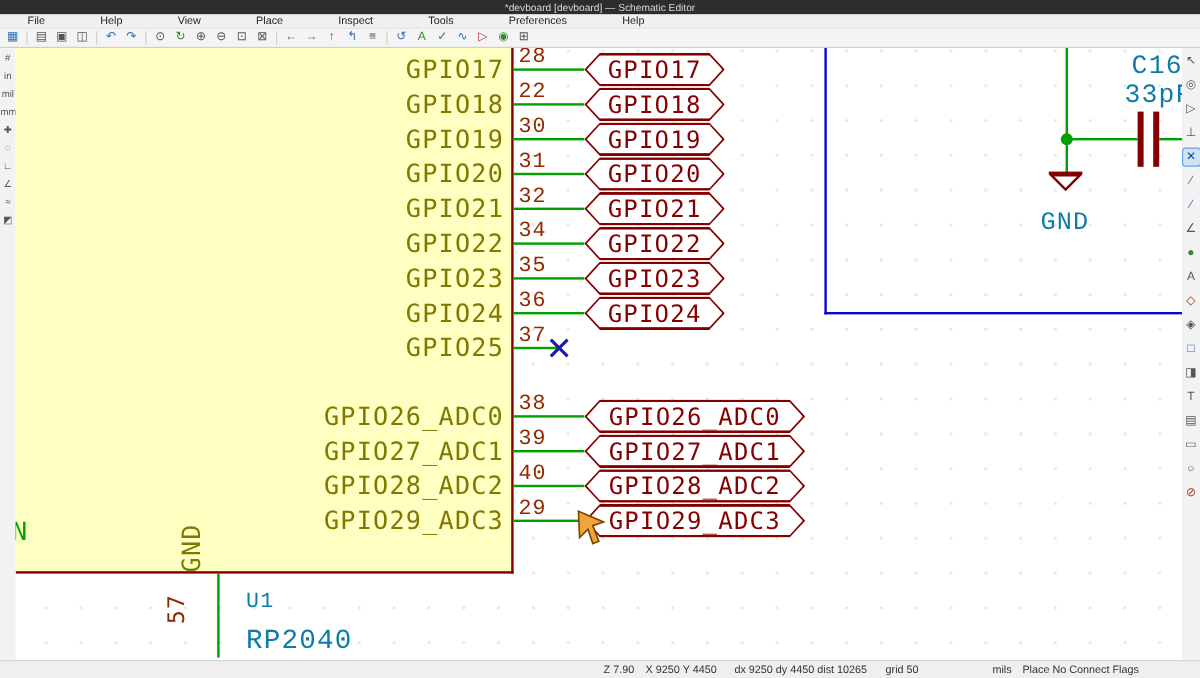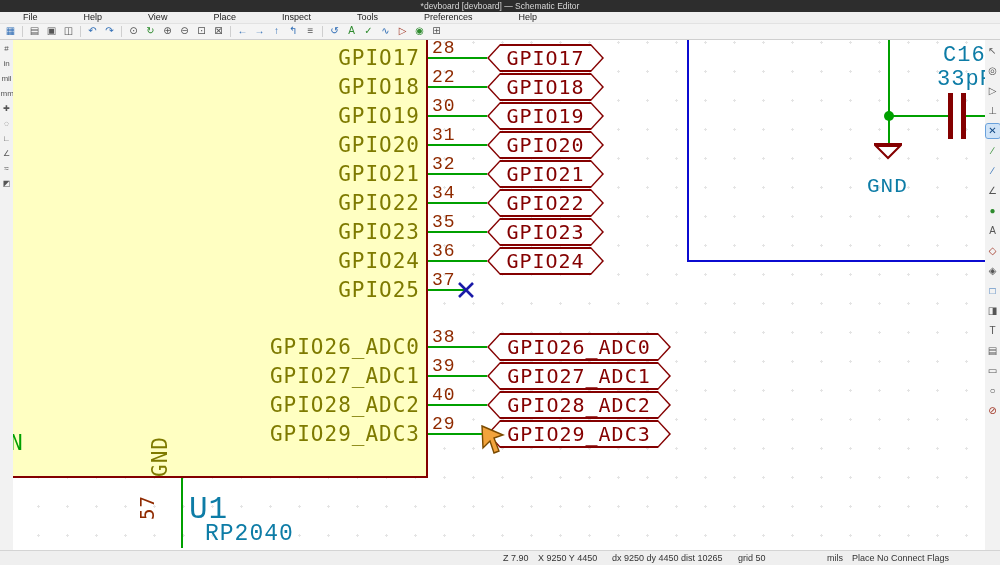--- a/index.html
+++ b/index.html
@@ -231,21 +231,21 @@
           <span class="gtxt">GPIO29_ADC3</span>
         </div>
       </div>
 
     <div style="position:absolute;left:-3px;top:391px;font-family:'DejaVu Sans Mono',monospace;font-size:21px;color:#00A000">N</div>
 
     <div class="vtext" style="left:160px;top:413px;height:24px;font-size:21px;color:#7E7A00">GND</div>
     <div class="vtext" style="left:146px;top:458px;height:22px;font-size:19px;color:#8F2A00">57</div>
     <div class="vwire" style="left:168px;top:438px;height:70px"></div>
 
-    <div class="field" style="left:176px;top:452px;font-size:31px">U1</div>
+    <div class="field" style="left:192px;top:452px;font-size:18px">U1</div>
     <div class="field" style="left:192px;top:481px;font-size:23px">RP2040</div>
 
     <div class="bluerect" style="left:674px;top:0;width:2px;height:222px"></div>
     <div class="bluerect" style="left:674px;top:220px;width:298px;height:2px"></div>
 
     <div class="vwire" style="left:875px;top:0;height:77px"></div>
     <div class="dot" style="left:871px;top:71px"></div>
     <div class="wire" style="left:876px;top:75px;width:59px"></div>
     <div class="plate" style="left:935px;top:53px"></div>
     <div class="plate" style="left:948px;top:53px"></div>

